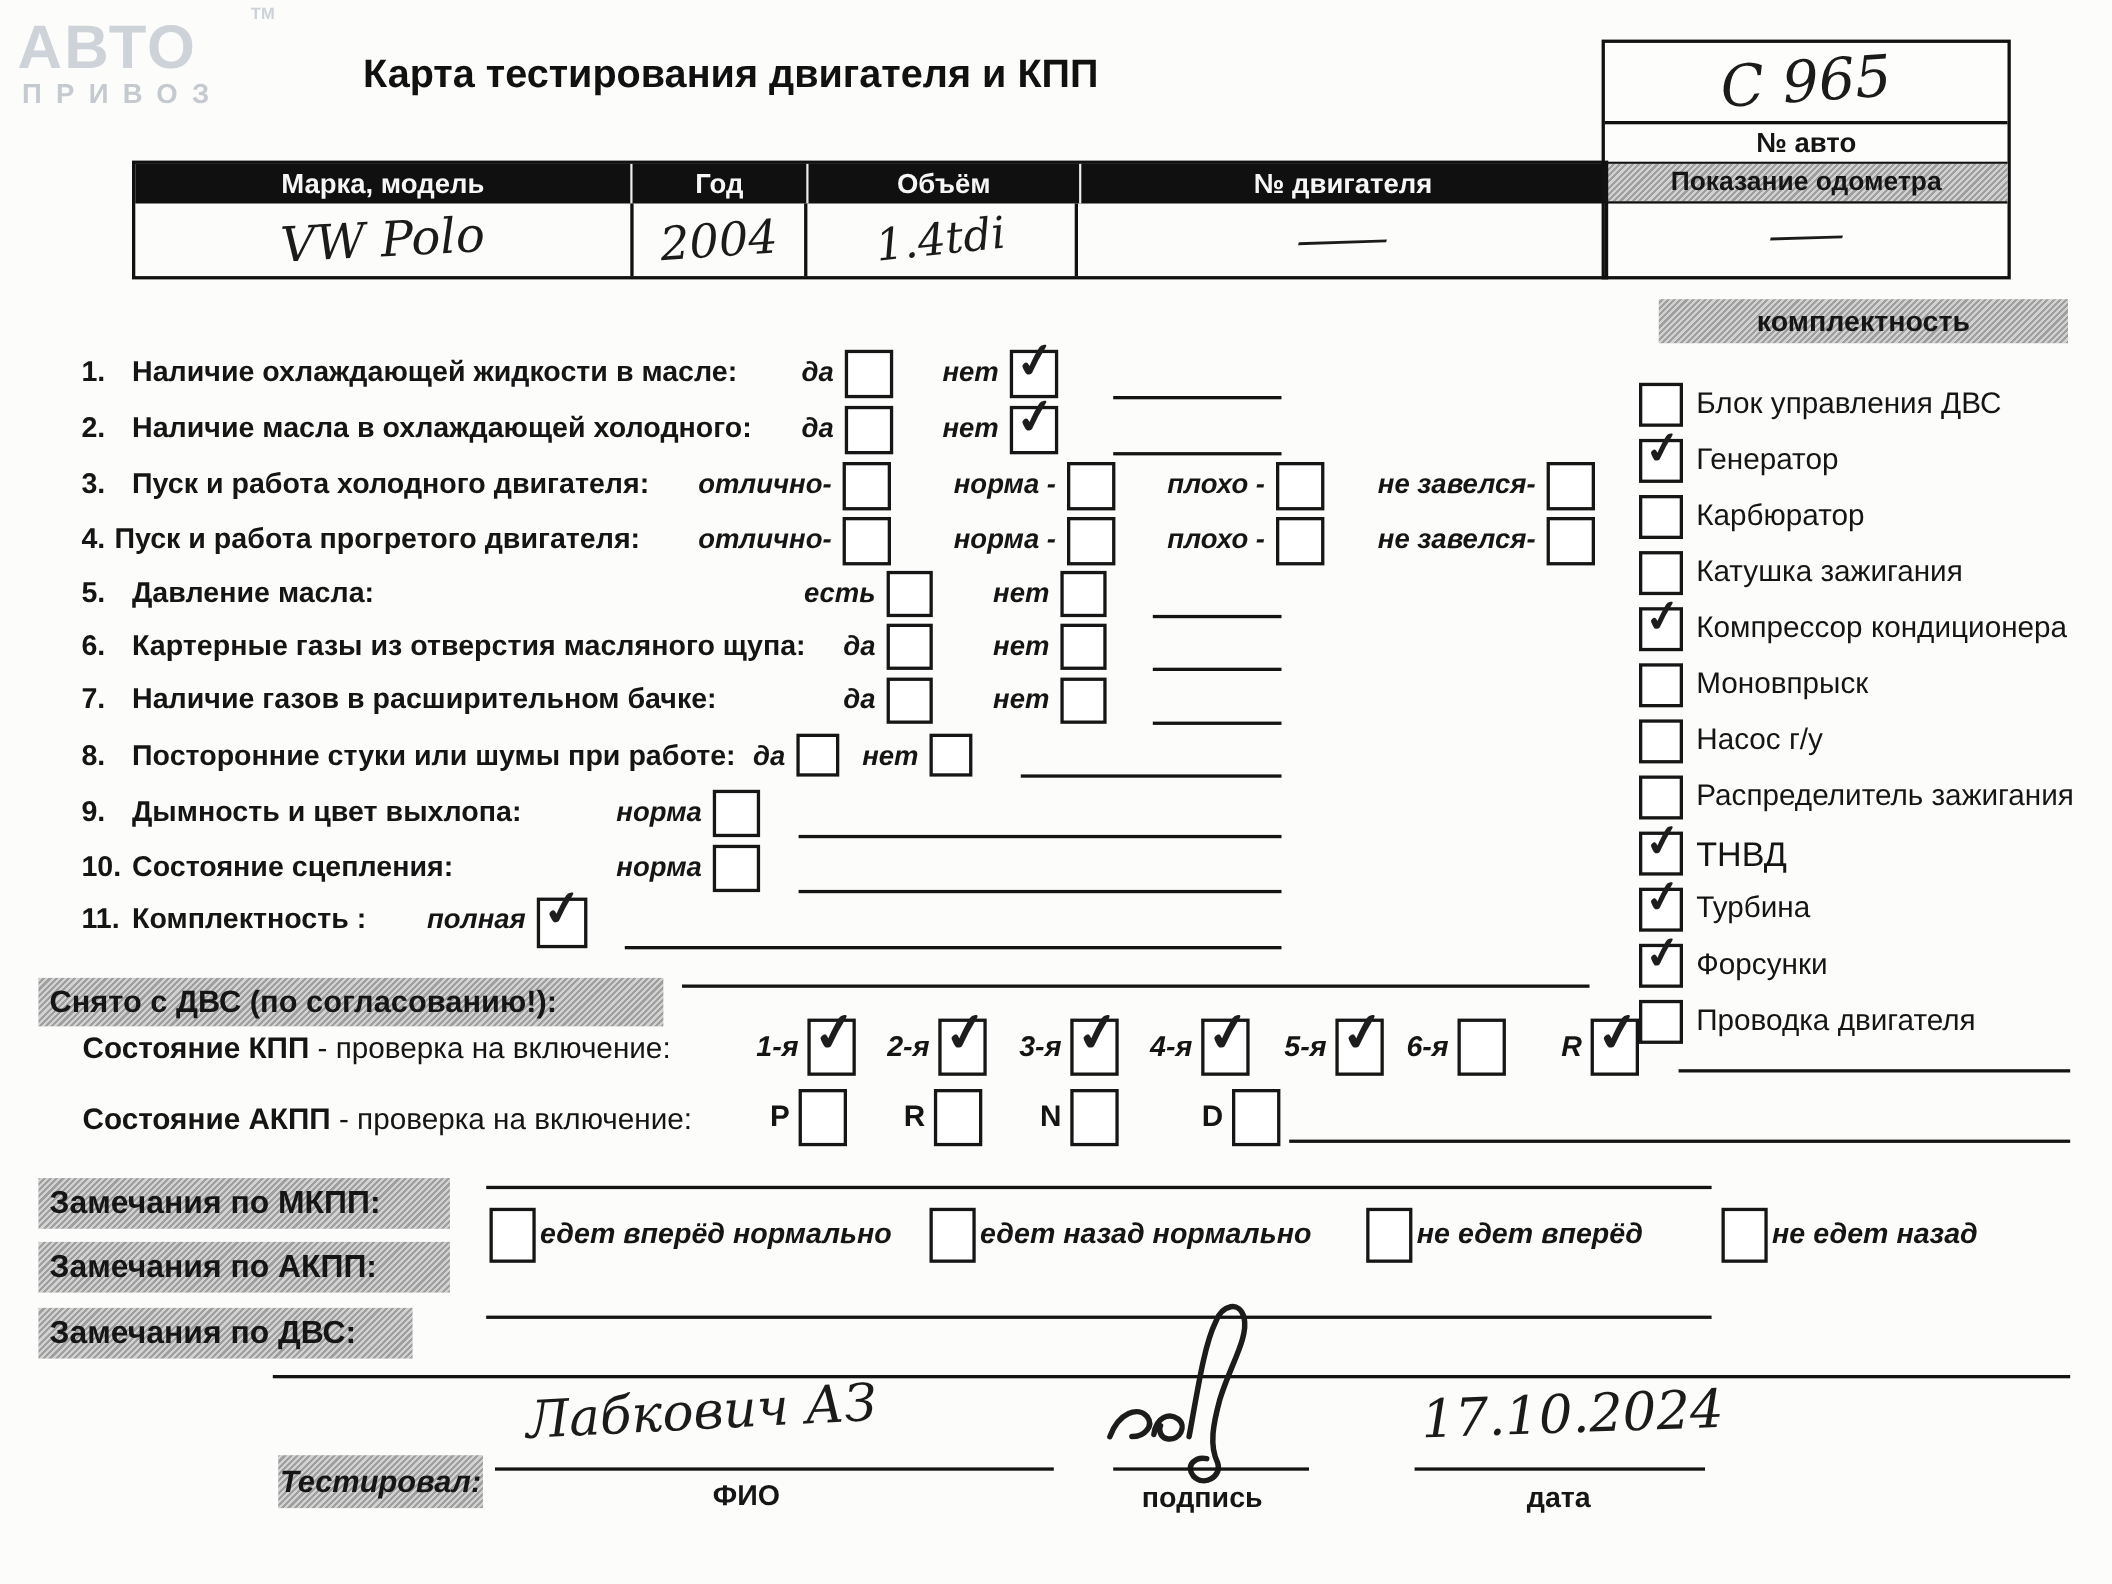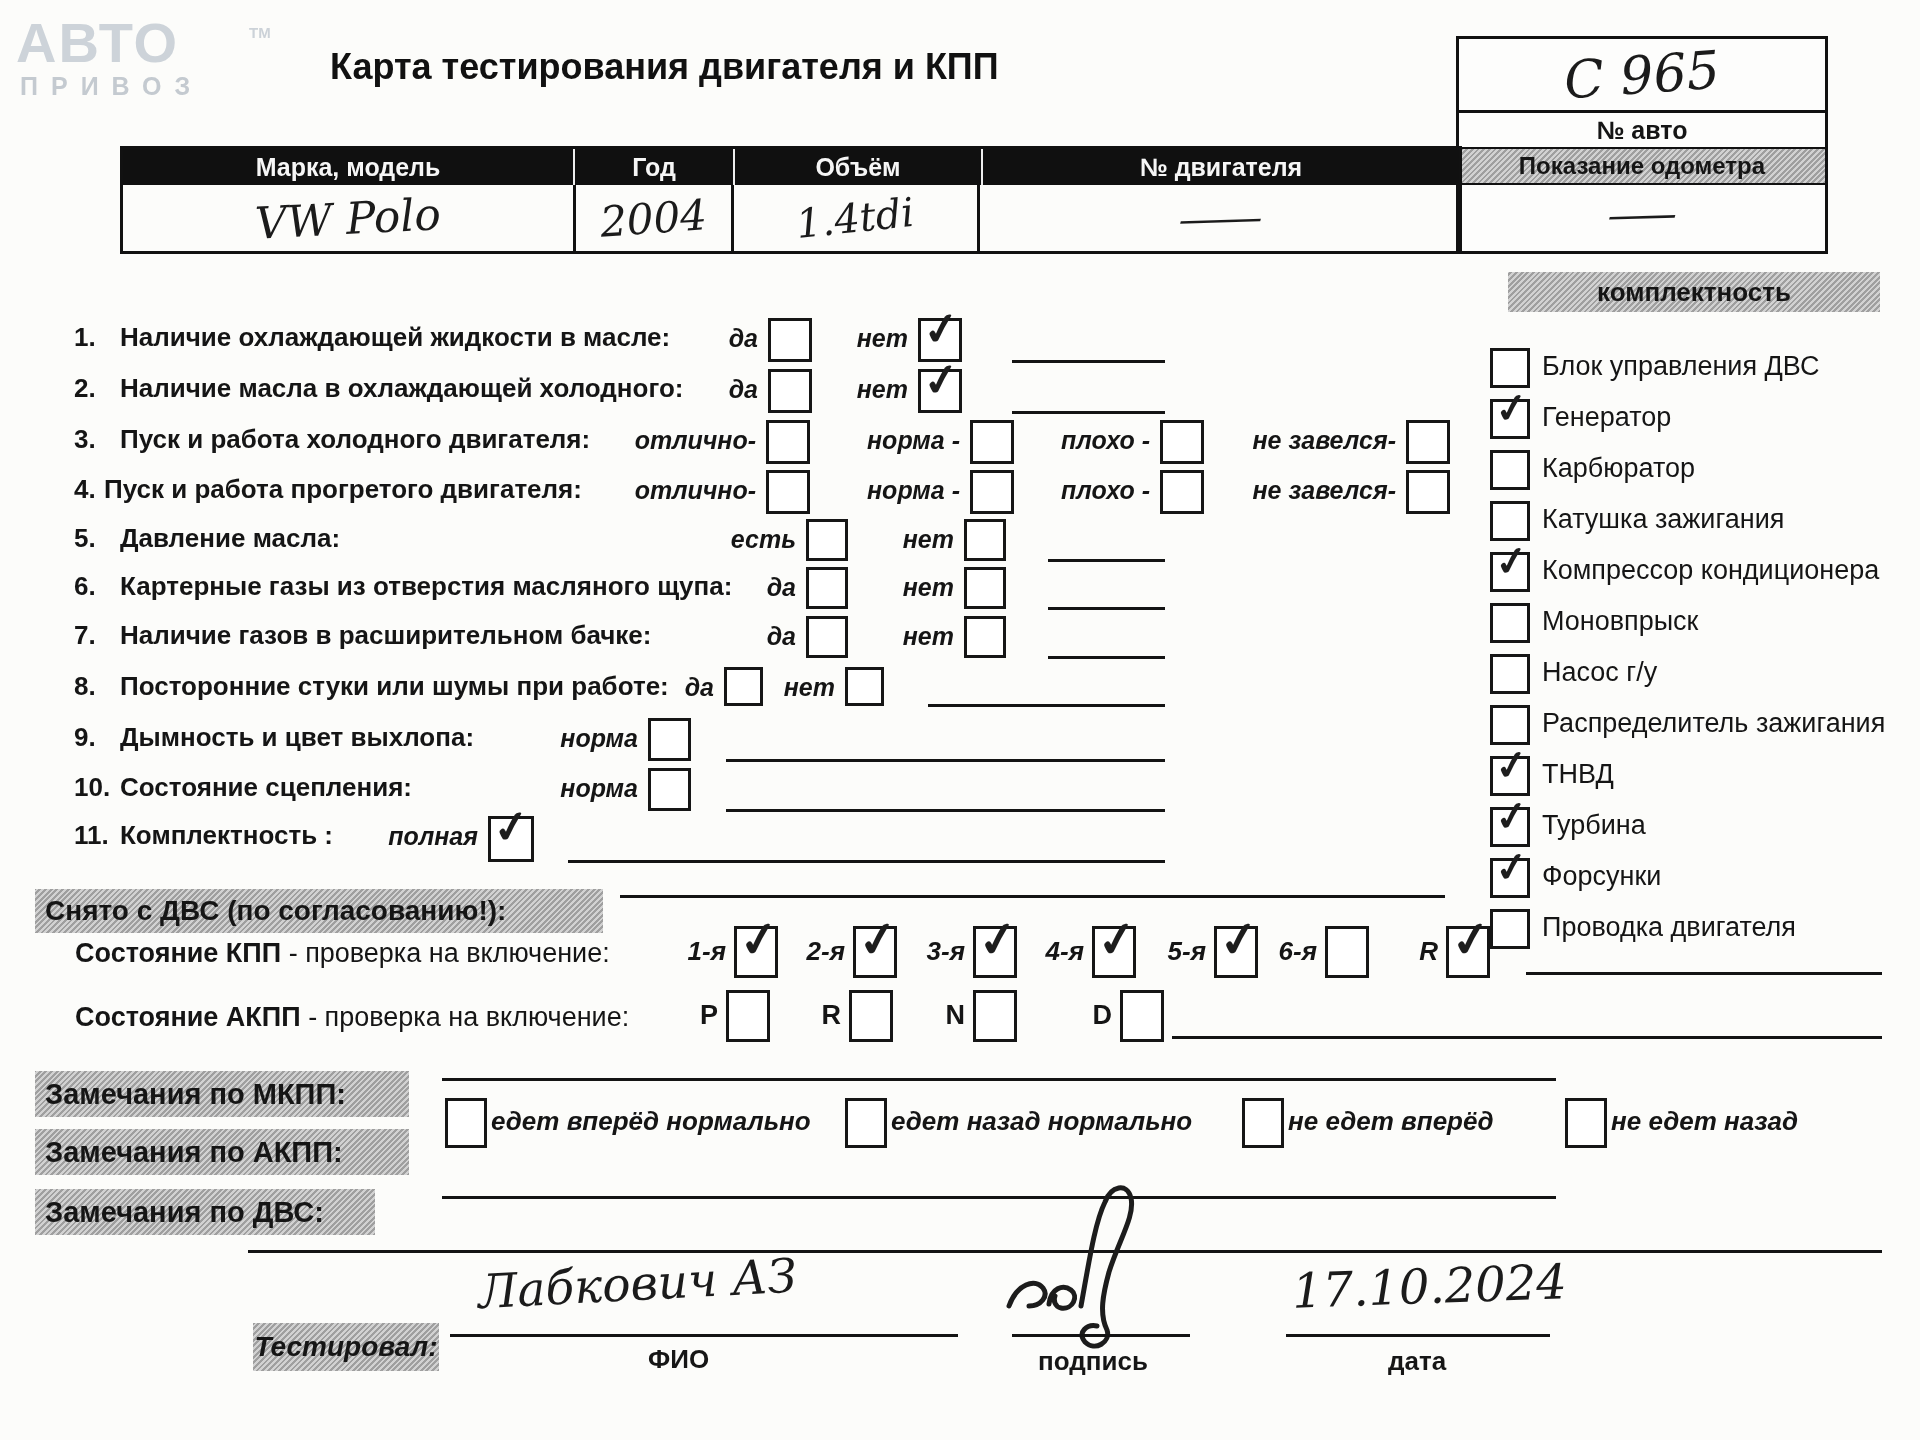--- a/index.html
+++ b/index.html
@@ -1,21 +1,21 @@
 <!DOCTYPE html>
 <html><head>
 <meta charset="utf-8">
 <style>
   html,body{margin:0;padding:0;background:#e8e8e6;}
   #page{position:relative;width:1920px;height:1440px;background:#fcfcfa;overflow:hidden;
         font-family:"Liberation Sans",sans-serif;color:#151515;padding-left:21px;}
   
   .logo-top{position:absolute;left:16px;top:10px;font-size:56px;font-weight:bold;
             letter-spacing:2px;color:#cdd3d9;}
-  .logo-tm{position:absolute;left:228px;top:24px;font-size:15px;font-weight:bold;color:#ccd2d8;margin-left:21px;}
+  .logo-tm{position:absolute;left:228px;top:4px;font-size:15px;font-weight:bold;color:#ccd2d8;}
   .logo-bottom{position:absolute;left:20px;top:72px;font-size:25px;font-weight:bold;
                letter-spacing:13px;color:#c4cad0;}
   
   .title{position:absolute;left:330px;top:46px;font-size:36px;font-weight:bold;color:#111;}
   
   .shade{background-color:#bdbdbd;
          background-image:repeating-linear-gradient(-45deg,rgba(90,90,90,.30) 0 2px,rgba(235,235,235,.45) 2px 4px);}
   .blackbar{background:#101010;color:#f6f6f6;}
   .cbox{position:absolute;border:3px solid #161616;background:#fff;overflow:visible;}
   .mark{position:absolute;left:2px;top:-14px;font-size:44px;font-weight:bold;color:#1d1d1d;
@@ -285,21 +285,21 @@
       <span class="mark" style="font-size: 40px;"></span>
     </div>
     <div class="plain-label" style="left: 1542px; top: 657px; font-size: 27px;">Насос г/у</div>
     <div class="cbox" style="left: 1490px; top: 705px; width: 34px; height: 34px;">
       <span class="mark" style="font-size: 40px;"></span>
     </div>
     <div class="plain-label" style="left: 1542px; top: 708px; font-size: 27px;">Распределитель зажигания</div>
     <div class="cbox" style="left: 1490px; top: 756px; width: 34px; height: 34px;">
       <span class="mark" style="font-size: 40px;">✓</span>
     </div>
-    <div class="plain-label" style="left: 1542px; top: 759px; font-size: 27px;">ТНВД</div>
+    <div class="plain-label" style="left: 1542px; top: 759px; font-size: 31px;">ТНВД</div>
     <div class="cbox" style="left: 1490px; top: 807px; width: 34px; height: 34px;">
       <span class="mark" style="font-size: 40px;">✓</span>
     </div>
     <div class="plain-label" style="left: 1542px; top: 810px; font-size: 27px;">Турбина</div>
     <div class="cbox" style="left: 1490px; top: 858px; width: 34px; height: 34px;">
       <span class="mark" style="font-size: 40px;">✓</span>
     </div>
     <div class="plain-label" style="left: 1542px; top: 861px; font-size: 27px;">Форсунки</div>
     <div class="cbox" style="left: 1490px; top: 909px; width: 34px; height: 34px;">
       <span class="mark" style="font-size: 40px;"></span>

